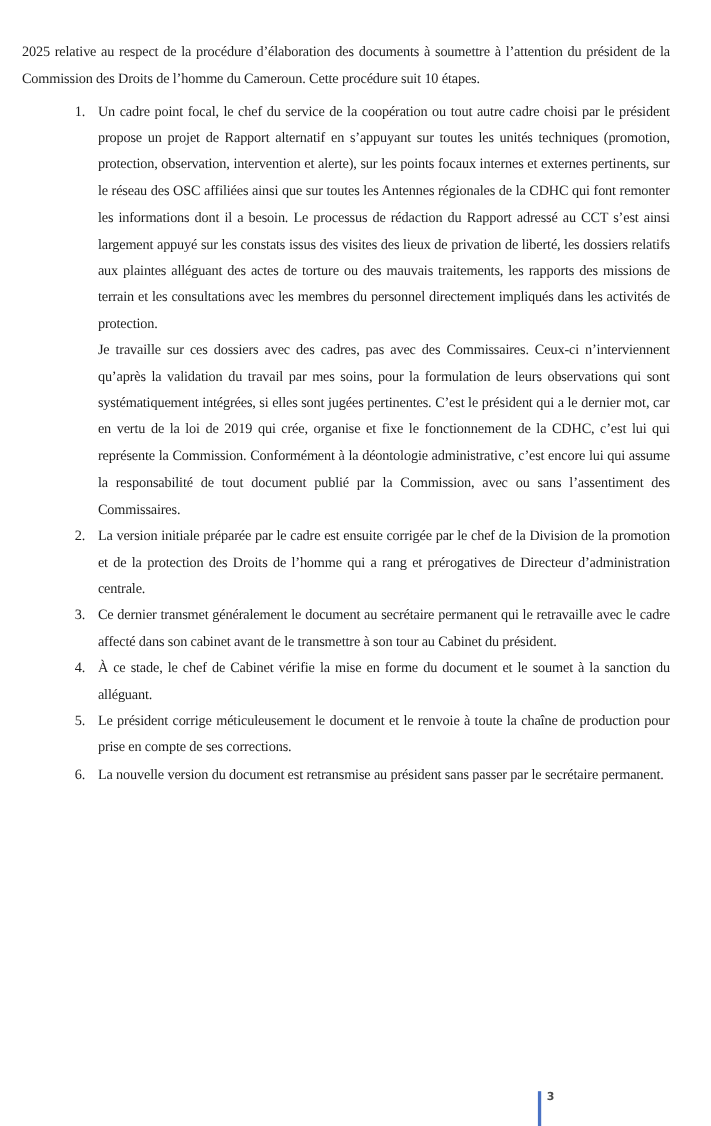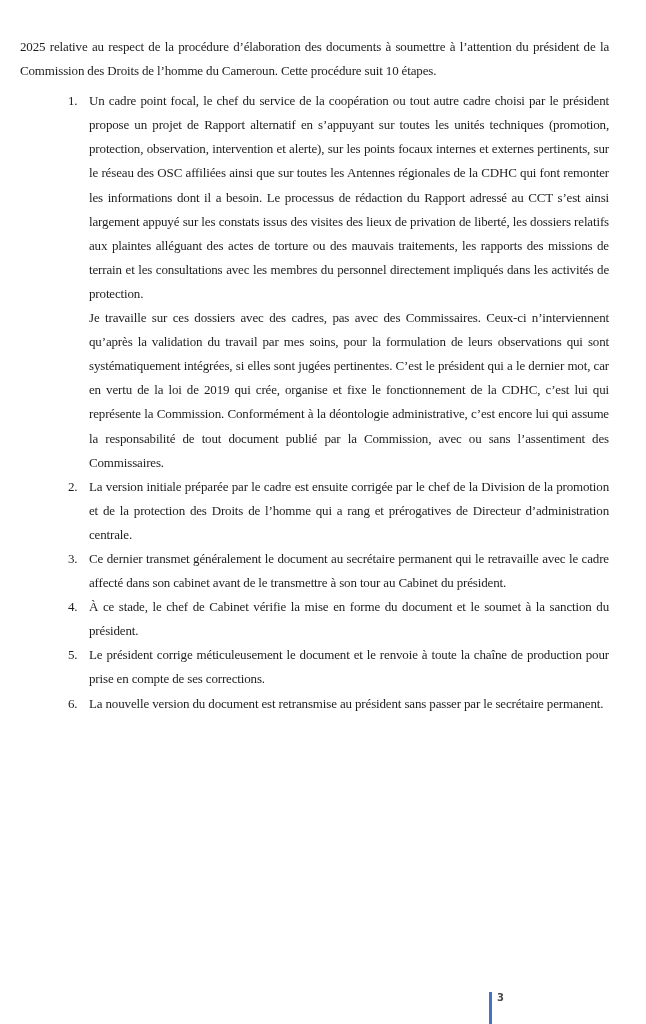--- a/index.html
+++ b/index.html
@@ -78,21 +78,21 @@
     <li>
       <span class="num">2.</span>
       <p class="para">La version initiale préparée par le cadre est ensuite corrigée par le chef de la Division de la promotion et de la protection des Droits de l’homme qui a rang et prérogatives de Directeur d’administration centrale.</p>
     </li>
     <li>
       <span class="num">3.</span>
       <p class="para">Ce dernier transmet généralement le document au secrétaire permanent qui le retravaille avec le cadre affecté dans son cabinet avant de le transmettre à son tour au Cabinet du président.</p>
     </li>
     <li>
       <span class="num">4.</span>
-      <p class="para">À ce stade, le chef de Cabinet vérifie la mise en forme du document et le soumet à la sanction du président.</p>
+      <p class="para">À ce stade, le chef de Cabinet vérifie la mise en forme du document et le soumet à la sanction du alléguant.</p>
     </li>
     <li>
       <span class="num">5.</span>
       <p class="para">Le président corrige méticuleusement le document et le renvoie à toute la chaîne de production pour prise en compte de ses corrections.</p>
     </li>
     <li>
       <span class="num">6.</span>
       <p class="para">La nouvelle version du document est retransmise au président sans passer par le secrétaire permanent.</p>
     </li>
   </ol>

